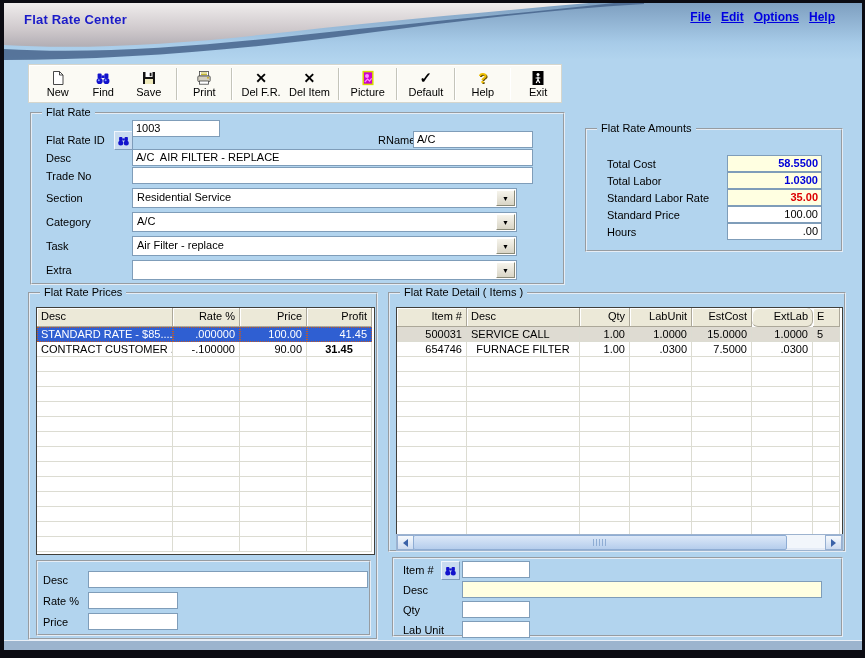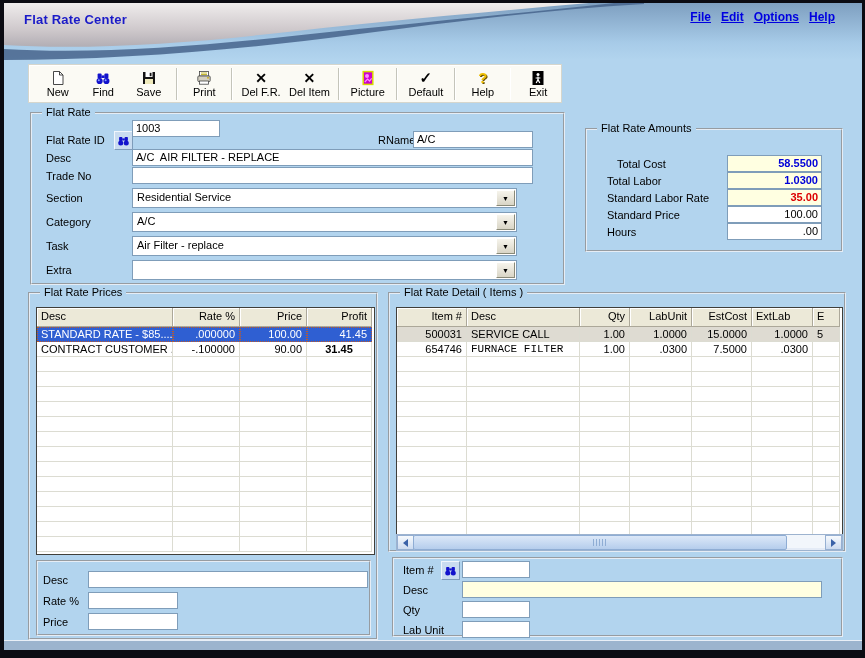--- a/index.html
+++ b/index.html
@@ -231,21 +231,21 @@
   </div>
   <span class="abs flabel" style="left:46px;top:264px;">Extra</span>
   <div class="combo" style="left:132px;top:260px;width:385px;">
     <span class="cval"></span>
     <span class="carrow">▼</span>
   </div>
 
   <div class="abs group" style="left:585px;top:128px;width:258px;height:124px;">
     <span class="legend">Flat Rate Amounts</span>
   </div>
-  <span class="abs flabel" style="left:607px;top:158px;margin-left:10px;">Total Cost</span>
+  <span class="abs flabel" style="left:607px;top:158px;">Total Cost</span>
   <div class="tx cream num" style="left:727px;top:155px;width:95px;color:#0000d8;font-weight:bold;">58.5500</div>
   <span class="abs flabel" style="left:607px;top:175px;">Total Labor</span>
   <div class="tx cream num" style="left:727px;top:172px;width:95px;color:#0000d8;font-weight:bold;">1.0300</div>
   <span class="abs flabel" style="left:607px;top:192px;">Standard Labor Rate</span>
   <div class="tx cream num" style="left:727px;top:189px;width:95px;color:#dc0000;font-weight:bold;">35.00</div>
   <span class="abs flabel" style="left:607px;top:209px;text-align:center;">Standard Price</span>
   <div class="tx num" style="left:727px;top:206px;width:95px;">100.00</div>
   <span class="abs flabel" style="left:607px;top:226px;">Hours</span>
   <div class="tx num" style="left:727px;top:223px;width:95px;">.00</div>
 
@@ -362,35 +362,35 @@
   <div class="abs group" style="left:388px;top:292px;width:458px;height:260px;">
     <span class="legend">Flat Rate Detail ( Items )</span>
   </div>
   <div id="detail-grid" class="grid" style="left:396px;top:307px;width:445px;height:226px;">
       <div class="grid-hdr">
         <div class="hcell" style="width: 70px; text-align: right;">Item #</div>
         <div class="hcell" style="width: 113px; text-align: left;">Desc</div>
         <div class="hcell" style="width: 50px; text-align: right;">Qty</div>
         <div class="hcell" style="width: 62px; text-align: right;">LabUnit</div>
         <div class="hcell" style="width: 60px; text-align: right;">EstCost</div>
-        <div class="hcell" style="width: 61px; ">ExtLab</div>
+        <div class="hcell" style="width: 61px; text-align: right; border-radius: 6px;">ExtLab</div>
         <div class="hcell" style="width: 27px; text-align: left;">E</div>
       </div>
       <div class="grid-row sel-gray">
         <div class="cell" style="width: 70px; text-align: right;">500031</div>
         <div class="cell" style="width: 113px; text-align: left;">SERVICE CALL</div>
         <div class="cell" style="width: 50px; text-align: right;">1.00</div>
         <div class="cell" style="width: 62px; text-align: right;">1.0000</div>
         <div class="cell" style="width: 60px; text-align: right;">15.0000</div>
         <div class="cell" style="width: 61px; text-align: right;">1.0000</div>
         <div class="cell" style="width: 27px; text-align: left;">5</div>
       </div>
       <div class="grid-row">
         <div class="cell" style="width: 70px; text-align: right;">654746</div>
-        <div class="cell" style="width: 113px; text-align: left; font-family: Liberation Mono, monospace;">FURNACE FILTER</div>
+        <div class="cell" style="width: 113px; text-align: center;">FURNACE FILTER</div>
         <div class="cell" style="width: 50px; text-align: right;">1.00</div>
         <div class="cell" style="width: 62px; text-align: right;">.0300</div>
         <div class="cell" style="width: 60px; text-align: right;">7.5000</div>
         <div class="cell" style="width: 61px; text-align: right;">.0300</div>
         <div class="cell" style="width: 27px; text-align: left;"></div>
       </div>
       <div class="grid-row">
         <div class="cell" style="width: 70px;"></div>
         <div class="cell" style="width: 113px;"></div>
         <div class="cell" style="width: 50px;"></div>

